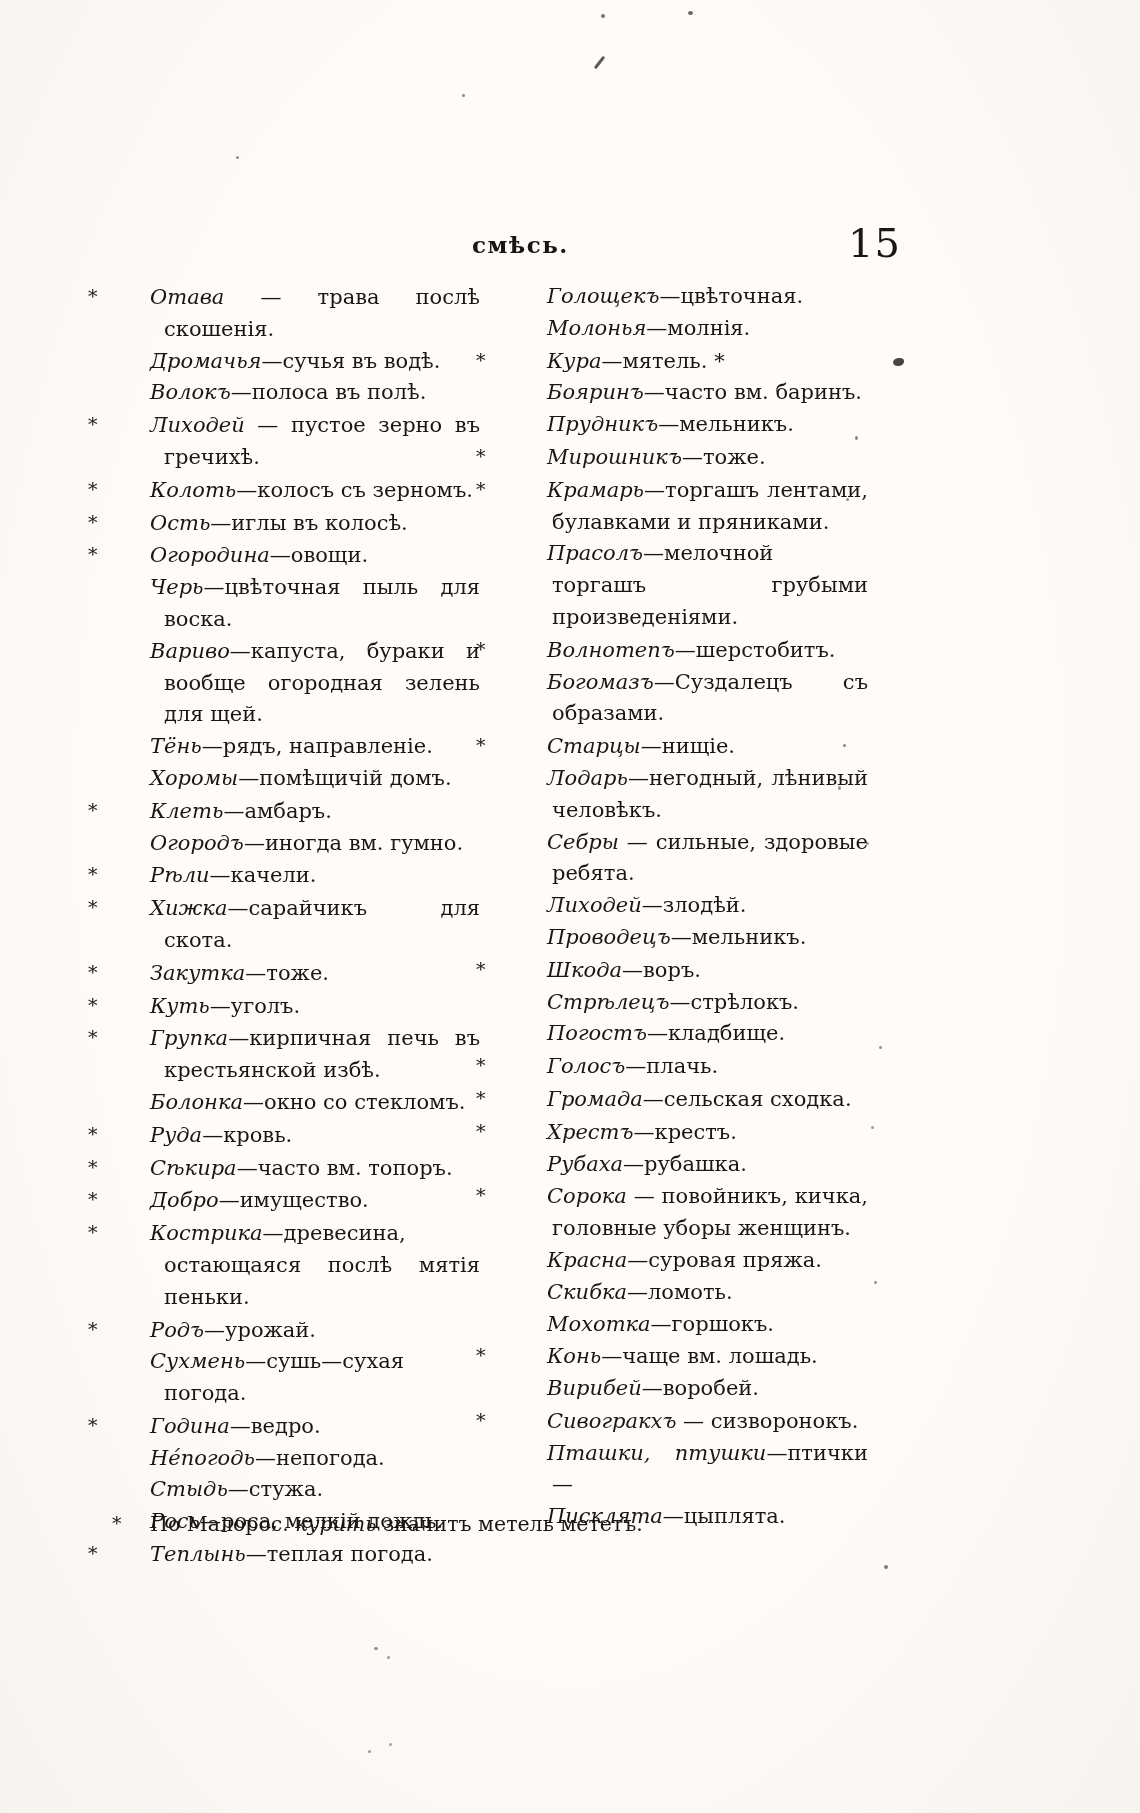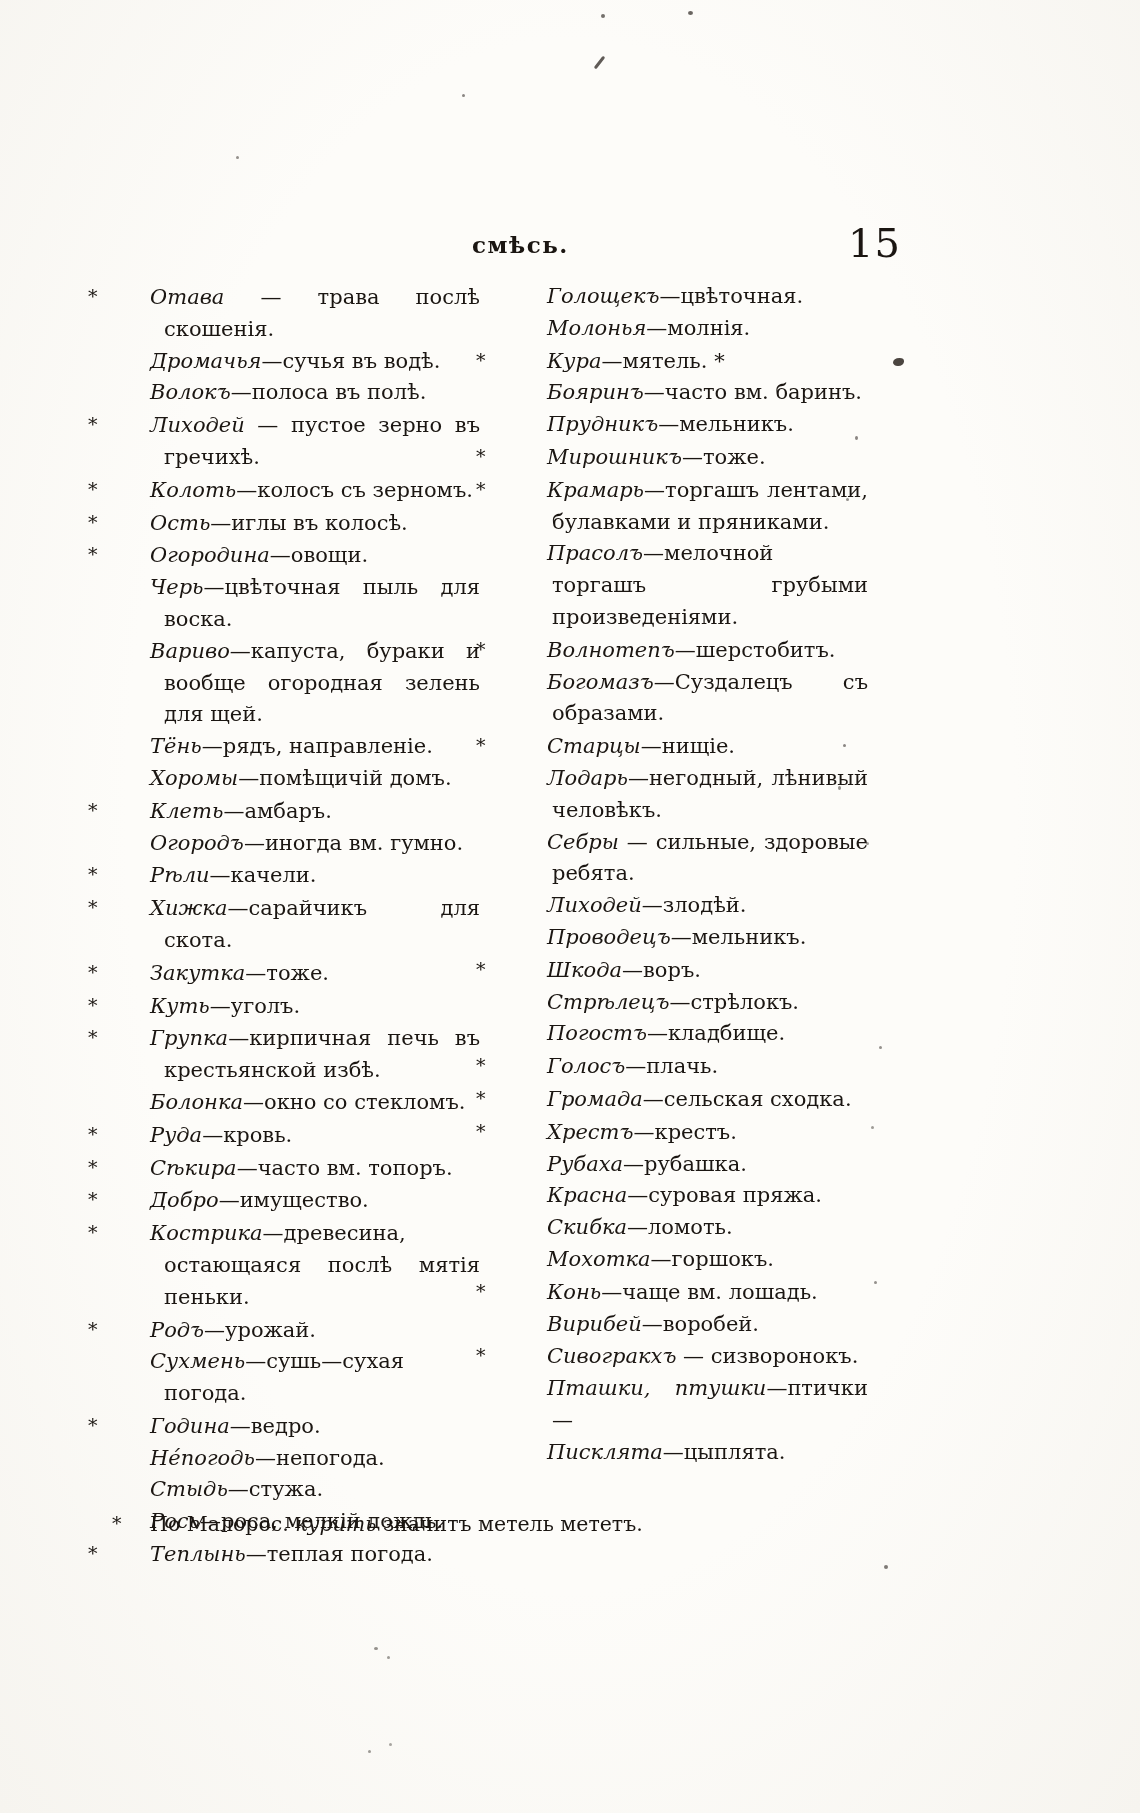--- a/index.html
+++ b/index.html
@@ -261,20 +261,23 @@
   </p>
 
   <p class="entry">
     <span class="star">*</span><i class="head">Хрестъ</i><span class="rest">—крестъ.</span>
   </p>
 
   <p class="entry">
     <span class="star"></span><i class="head">Рубаха</i><span class="rest">—рубашка.</span>
   </p>
 
+  <p class="entry">
+    <span class="star">*</span><i class="head">Сорока</i><span class="rest"> — повойникъ, кичка, головные уборы женщинъ.</span>
+  </p>
 
   <p class="entry">
     <span class="star"></span><i class="head">Красна</i><span class="rest">—суровая пряжа.</span>
   </p>
 
   <p class="entry">
     <span class="star"></span><i class="head">Скибка</i><span class="rest">—ломоть.</span>
   </p>
 
   <p class="entry">

